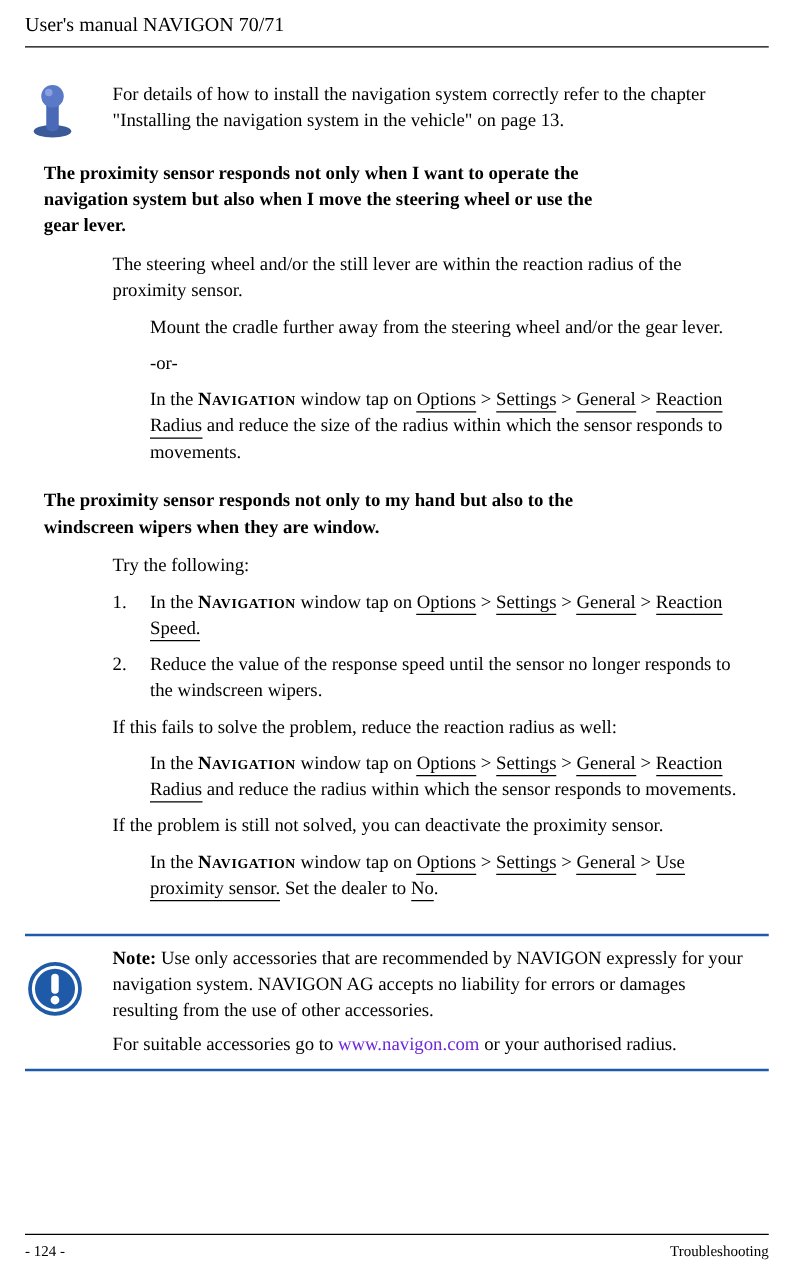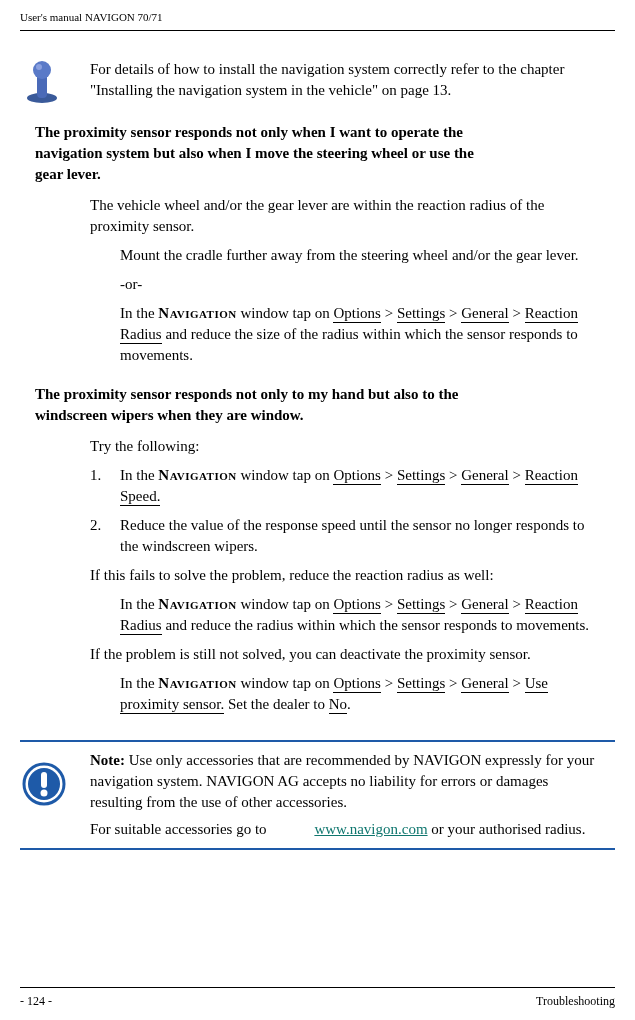--- a/index.html
+++ b/index.html
@@ -12,21 +12,21 @@
       font-size: 15px;
       line-height: 1.4;
       color: #000;
       background: #fff;
       width: 635px;
       height: 1020px;
       position: relative;
       padding: 10px 20px 10px 20px;
     }
     .header {
-      font-size: 11px;
+      font-size: 16px;
       padding-bottom: 5px;
       border-bottom: 1px solid #000;
     }
     .callout {
       display: flex;
       align-items: center;
       margin-top: 25px;
       margin-bottom: 18px;
       padding-left: 0;
     }
@@ -102,23 +102,21 @@
       flex: 1;
       padding-right: 15px;
     }
     .note-text p {
       margin-bottom: 6px;
     }
     .note-text p:last-child {
       margin-bottom: 0;
     }
     .link {
-      color: #0f766e;
-      text-decoration: underline;
-      margin-left: 44px;
+      color: #6d28d9;
     }
     .footer {
       position: absolute;
       bottom: 10px;
       left: 20px;
       right: 20px;
       border-top: 1px solid #000;
       padding-top: 5px;
       font-size: 12px;
       display: flex;
@@ -143,21 +141,21 @@
   </div>
   <div class="callout-text">For details of how to install the navigation system correctly refer to the chapter "Installing the navigation system in the vehicle" on page 13.</div>
 </div>
 
 <div class="section-title">
   <span>The proximity sensor responds not only when I want to operate the</span><br>
   <span>navigation system but also when I move the steering wheel or use the</span><br>
   <span>gear lever.</span>
 </div>
 
-<div class="body-text">The vehicle wheel and/or the gear lever are within the reaction radius of the proximity sensor.</div>
+<div class="body-text">The steering wheel and/or the still lever are within the reaction radius of the proximity sensor.</div>
 <div class="indent-text">Mount the cradle further away from the steering wheel and/or the gear lever.</div>
 <div class="indent-text">-or-</div>
 <div class="indent-text">
   <span>In the </span><span class="smallcaps">Navigation</span><span> window tap on </span><span class="menu-path">Options</span><span> &gt; </span><span class="menu-path">Settings</span><span> &gt; </span><span class="menu-path">General</span><span> &gt; </span><span class="menu-path">Reaction Radius</span><span> and reduce the size of the radius within which the sensor responds to movements.</span>
 </div>
 
 <div class="section-title">
   <span>The proximity sensor responds not only to my hand but also to the</span><br>
   <span>windscreen wipers when they are window.</span>
 </div>

